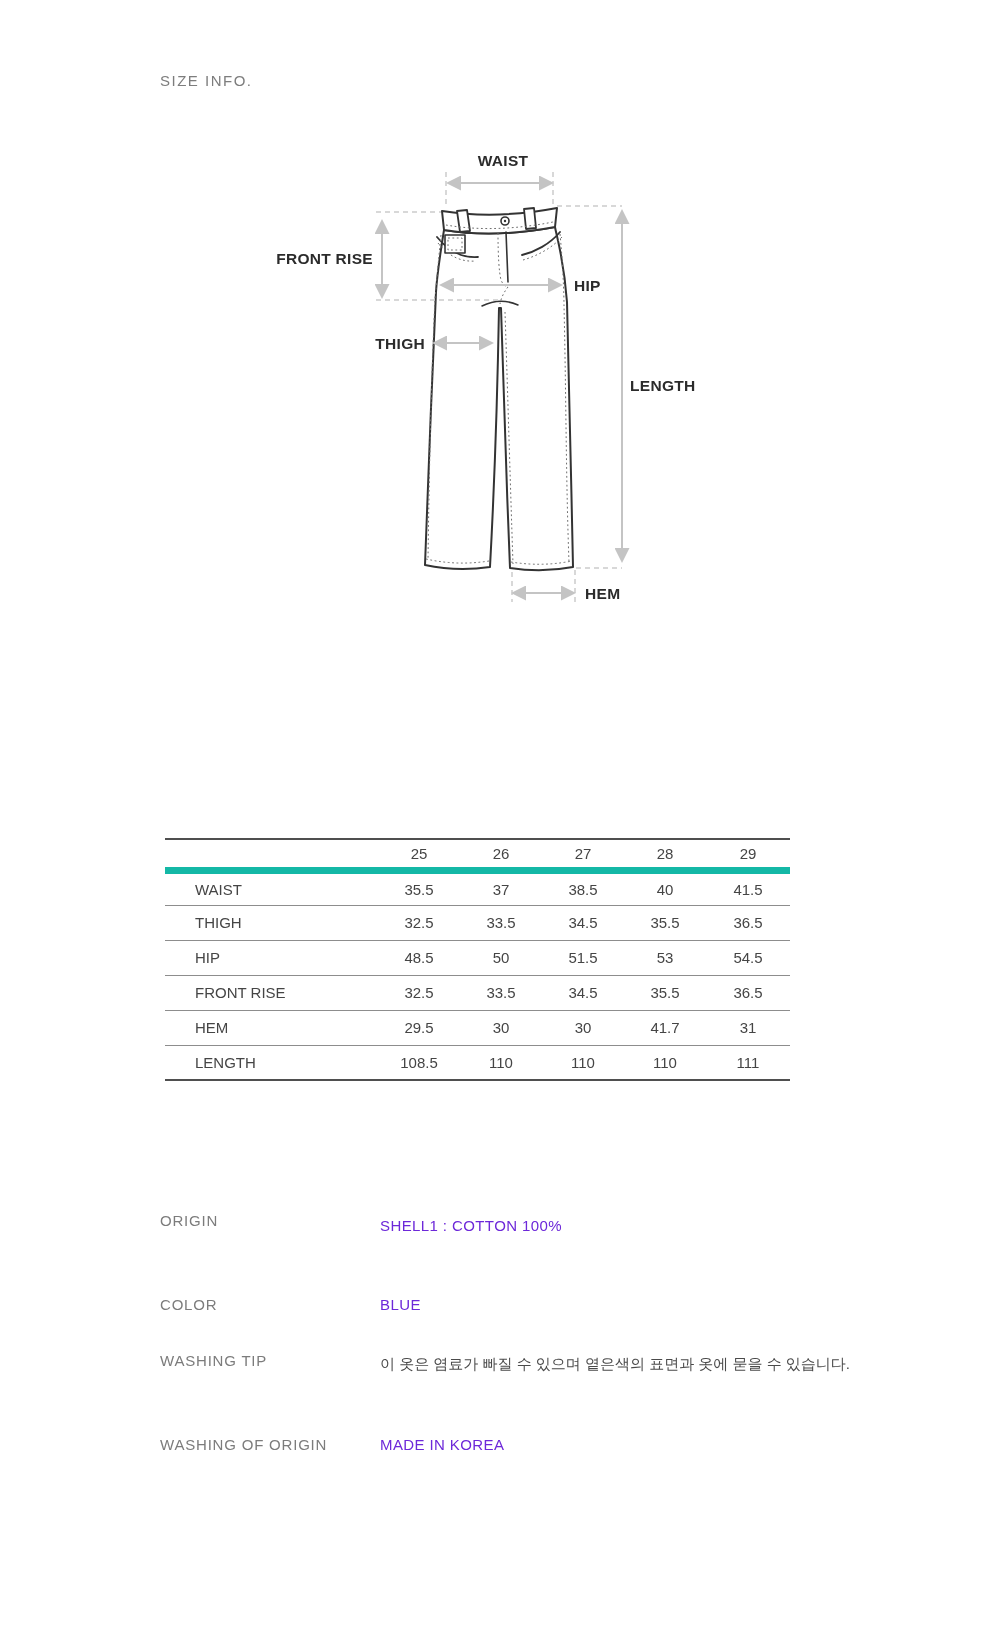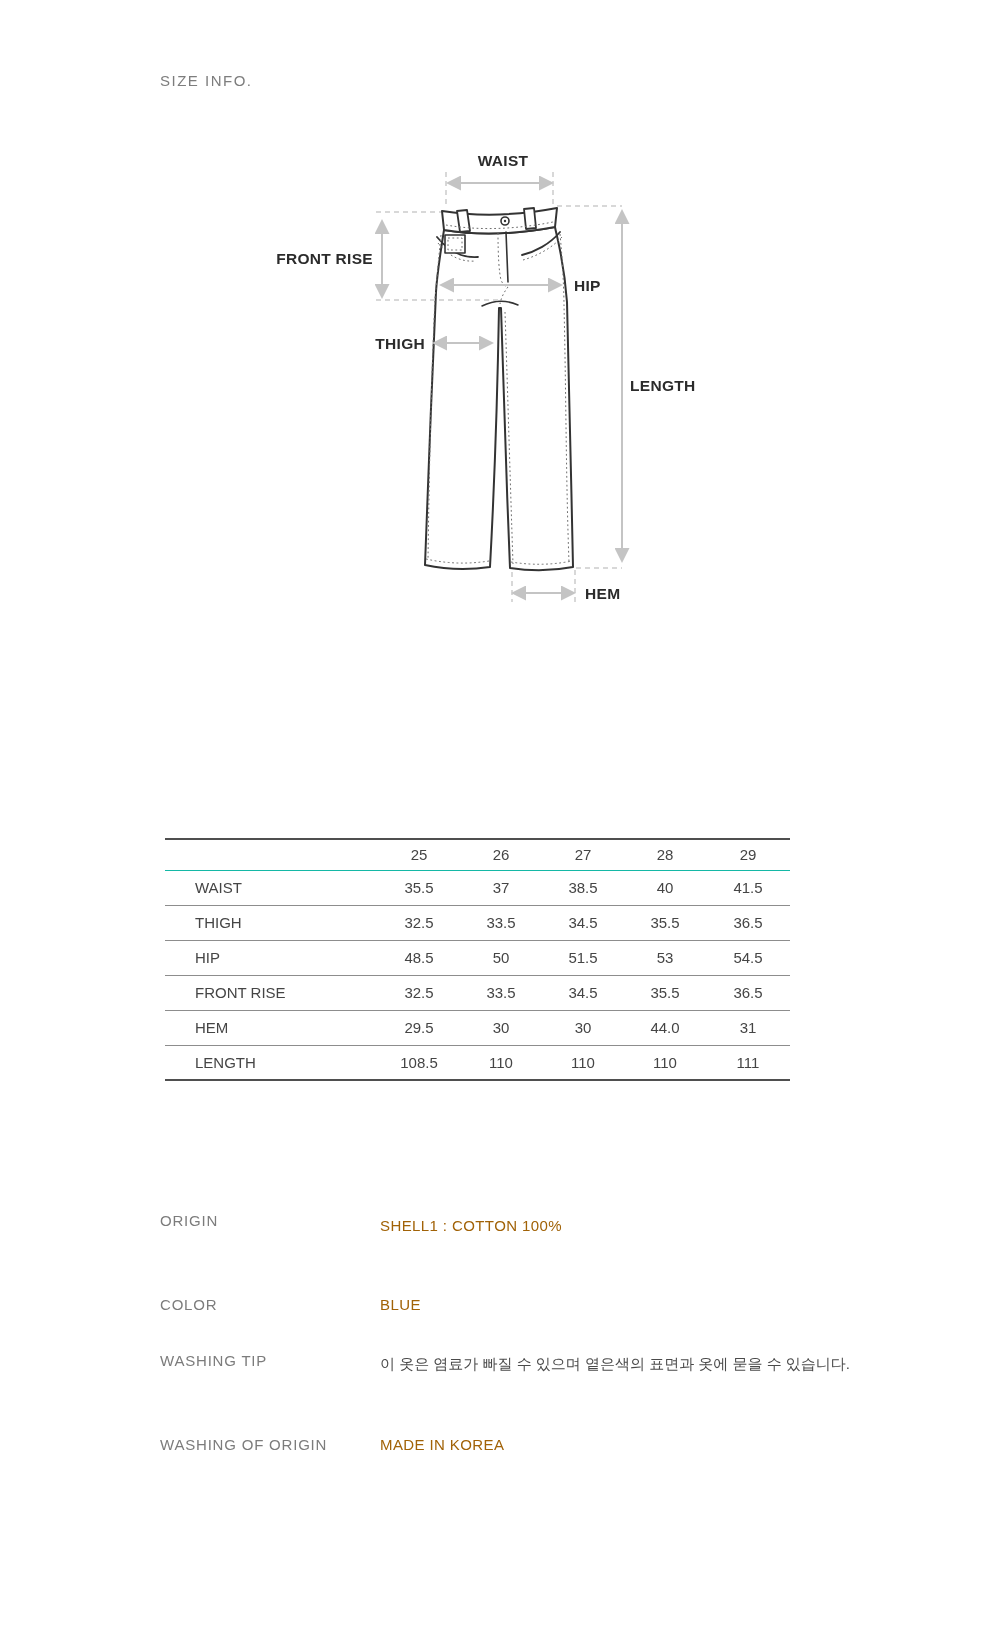--- a/index.html
+++ b/index.html
@@ -8,28 +8,28 @@
 
   #size-info-title { position:absolute; left:160px; top:72px; font-size:15px; color:#7d7d7d; letter-spacing:1.5px; }
 
   #diagram { position:absolute; left:230px; top:140px; width:470px; height:475px; }
   .diag-label { font-family:"Liberation Sans","DejaVu Sans",sans-serif; font-weight:bold; font-size:15.5px; fill:#2b2b2b; letter-spacing:0.3px; }
 
   #notes { position:absolute; left:0; top:668px; width:960px; text-align:center; font-size:15px; line-height:26px; color:#454545; }
 
   #size-table { position:absolute; left:165px; top:838px; border-collapse:collapse; table-layout:fixed; width:625px; font-size:15px; color:#454545; border-top:2px solid #4f4f4f; border-bottom:2px solid #4f4f4f; }
   #size-table th, #size-table td { font-weight:normal; text-align:center; vertical-align:middle; }
-  #size-table thead tr { height:31px; border-bottom:1px solid #14b8a6; }
+  #size-table thead tr { height:31px; border-bottom:7px solid #14b8a6; }
   #size-table tbody tr { height:35px; border-bottom:1px solid #8d8d8d; }
   #size-table tbody tr:last-child { border-bottom:none; }
   #size-table .rowlabel { text-align:left; padding-left:30px; }
 
   .spec-row { position:absolute; left:160px; width:720px; }
   .spec-label { position:absolute; left:0; top:0; font-size:15px; color:#7c7c7c; letter-spacing:0.8px; }
-  .spec-value { position:absolute; left:220px; top:0; width:500px; font-size:15px; color:#a16207; letter-spacing:0.4px; }
+  .spec-value { position:absolute; left:220px; top:0; width:500px; font-size:15px; color:#6d28d9; letter-spacing:0.4px; }
   .spec-value.kr { color:#4a4a4a; letter-spacing:0; }
   .lh28 div { line-height:28px; }
   .lh24 div { line-height:24px; }
 </style>
 </head>
 <body>
 
 <div id="page">
 
   <div id="size-info-title">SIZE INFO.</div>
@@ -156,21 +156,21 @@
         <td>33.5</td>
         <td>34.5</td>
         <td>35.5</td>
         <td>36.5</td>
       </tr>
       <tr>
         <td class="rowlabel">HEM</td>
         <td>29.5</td>
         <td>30</td>
         <td>30</td>
-        <td>44.0</td>
+        <td>41.7</td>
         <td>31</td>
       </tr>
       <tr>
         <td class="rowlabel">LENGTH</td>
         <td>108.5</td>
         <td>110</td>
         <td>110</td>
         <td>110</td>
         <td>111</td>
       </tr>

